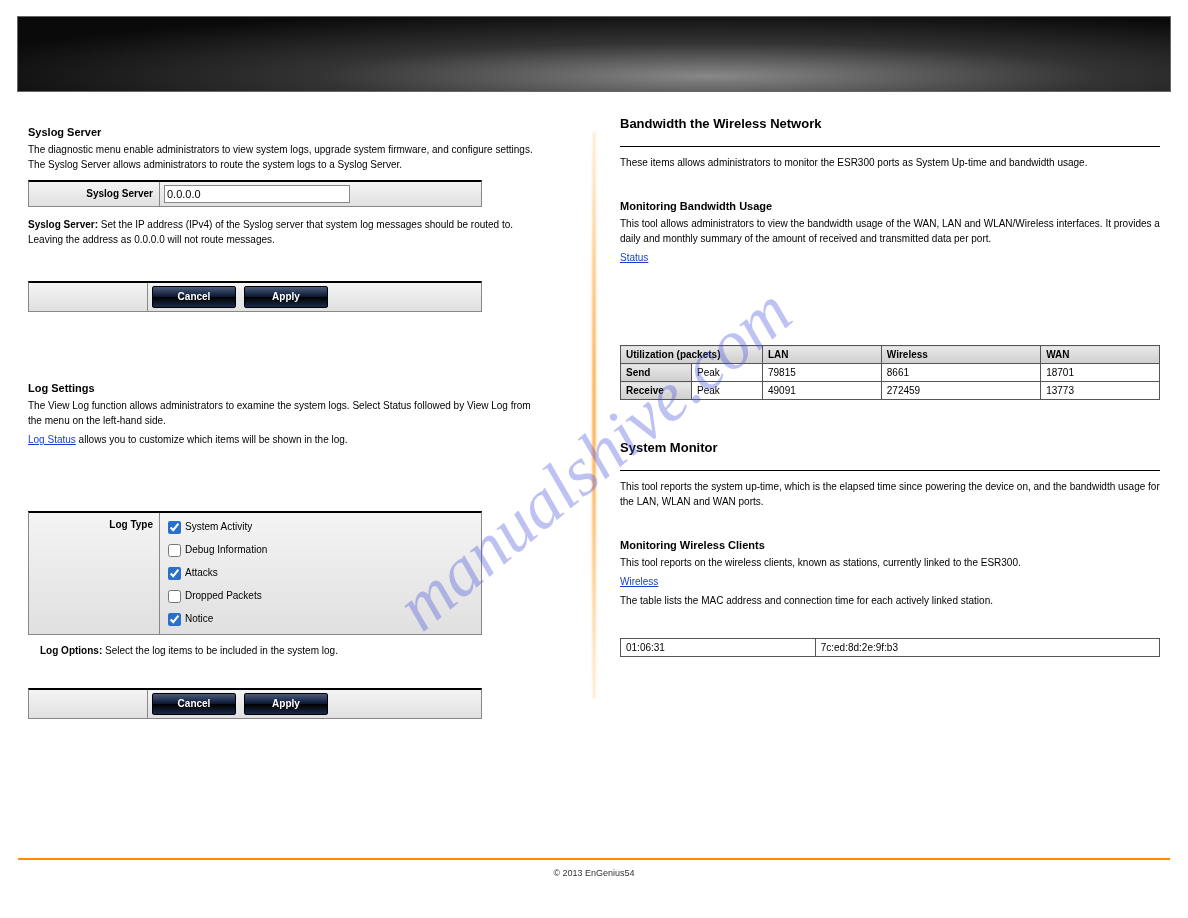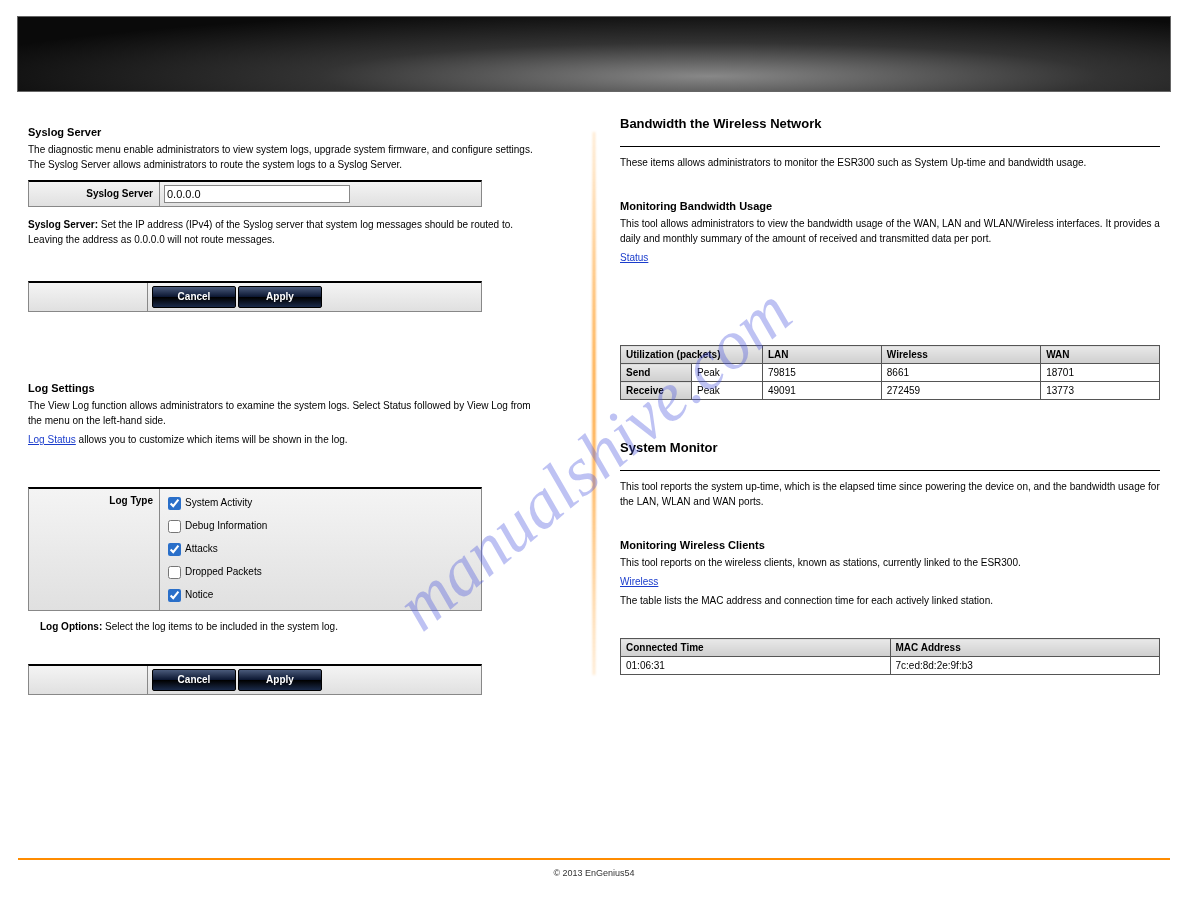--- a/index.html
+++ b/index.html
@@ -99,21 +99,21 @@
   }
   .btnbar {
     width: 452px;
     margin-top: 70px;
     border: 1px solid #888;
     border-top: 2px solid #000;
     background: linear-gradient(#f4f4f4,#e0e0e0);
     display: flex;
   }
   .btnbar .spacer { width: 118px; border-right: 1px solid #888; height: 28px; }
-  .btnbar .btns { flex:1; display:flex; align-items:center; padding-left:4px; gap:2px; }
+  .btnbar .btns { flex:1; display:flex; align-items:center; padding-left:4px; gap:8px; }
   .btn {
     display: inline-block;
     width: 82px;
     height: 20px;
     line-height: 20px;
     text-align: center;
     color: #fff;
     font-size: 10px;
     font-weight: bold;
     background: linear-gradient(#4a5a7a, #0a1530 50%, #000 51%, #1a2a4a);
@@ -216,21 +216,21 @@
       </div>
     </div>
 
     <div class="sub-title" style="margin-top:70px;">Log Settings</div>
     <div class="body-text">The View Log function allows administrators to examine the system logs. Select Status followed by View Log from the menu on the left-hand side.</div>
     <div class="body-text">
       <span class="link">Log Status</span>
       <span> allows you to customize which items will be shown in the log.</span>
     </div>
 
-    <div class="formblock" style="margin-top:40px;">
+    <div class="formblock" style="margin-top:64px;">
       <div class="formlabel">Log Type</div>
       <div class="formfield">
         <div class="opt"><input type="checkbox" checked="" style=""><span>System Activity</span></div>
         <div class="opt"><input type="checkbox" style=""><span>Debug Information</span></div>
         <div class="opt"><input type="checkbox" checked="" style=""><span>Attacks</span></div>
         <div class="opt"><input type="checkbox" style=""><span>Dropped Packets</span></div>
         <div class="opt"><input type="checkbox" checked="" style=""><span>Notice</span></div>
       </div>
     </div>
 
@@ -245,21 +245,21 @@
         <span class="btn">Cancel</span>
         <span class="btn">Apply</span>
       </div>
     </div>
   </div>
 
   <div class="col colR">
 
     <div class="section-title">Bandwidth the Wireless Network</div>
     <span class="sub-underline"></span>
-    <div class="body-text">These items allows administrators to monitor the ESR300 such as System Up-time and bandwidth usage.</div>
+    <div class="body-text">These items allows administrators to monitor the ESR300 ports as System Up-time and bandwidth usage.</div>
 
     <div class="sub-title" style="margin-top:30px;">Monitoring Bandwidth Usage</div>
     <div class="body-text">This tool allows administrators to view the bandwidth usage of the WAN, LAN and WLAN/Wireless interfaces. It provides a daily and monthly summary of the amount of received and transmitted data per port.</div>
     <div class="body-text">
       <span class="link">Status</span>
       
     </div>
 
     <table class="dtable" style="margin-top:80px;">
       <tbody>
@@ -292,24 +292,20 @@
 
     <div class="sub-title" style="margin-top:30px;">Monitoring Wireless Clients</div>
     <div class="body-text">This tool reports on the wireless clients, known as stations, currently linked to the ESR300.</div>
     <div class="body-text">
       <span class="link">Wireless</span>
     </div>
     <div class="body-text">The table lists the MAC address and connection time for each actively linked station.</div>
 
     <table class="dtable" style="margin-top:30px;">
       <tbody>
-          <tr>
-        <th style="width:50%">Connected Time</th>
-        <th>MAC Address</th>
-      </tr>
       <tr>
         <td>01:06:31</td>
         <td>7c:ed:8d:2e:9f:b3</td>
       </tr>
     </tbody>
       </table>
   </div>
 </div>
 
 <div class="footer-rule"></div>

